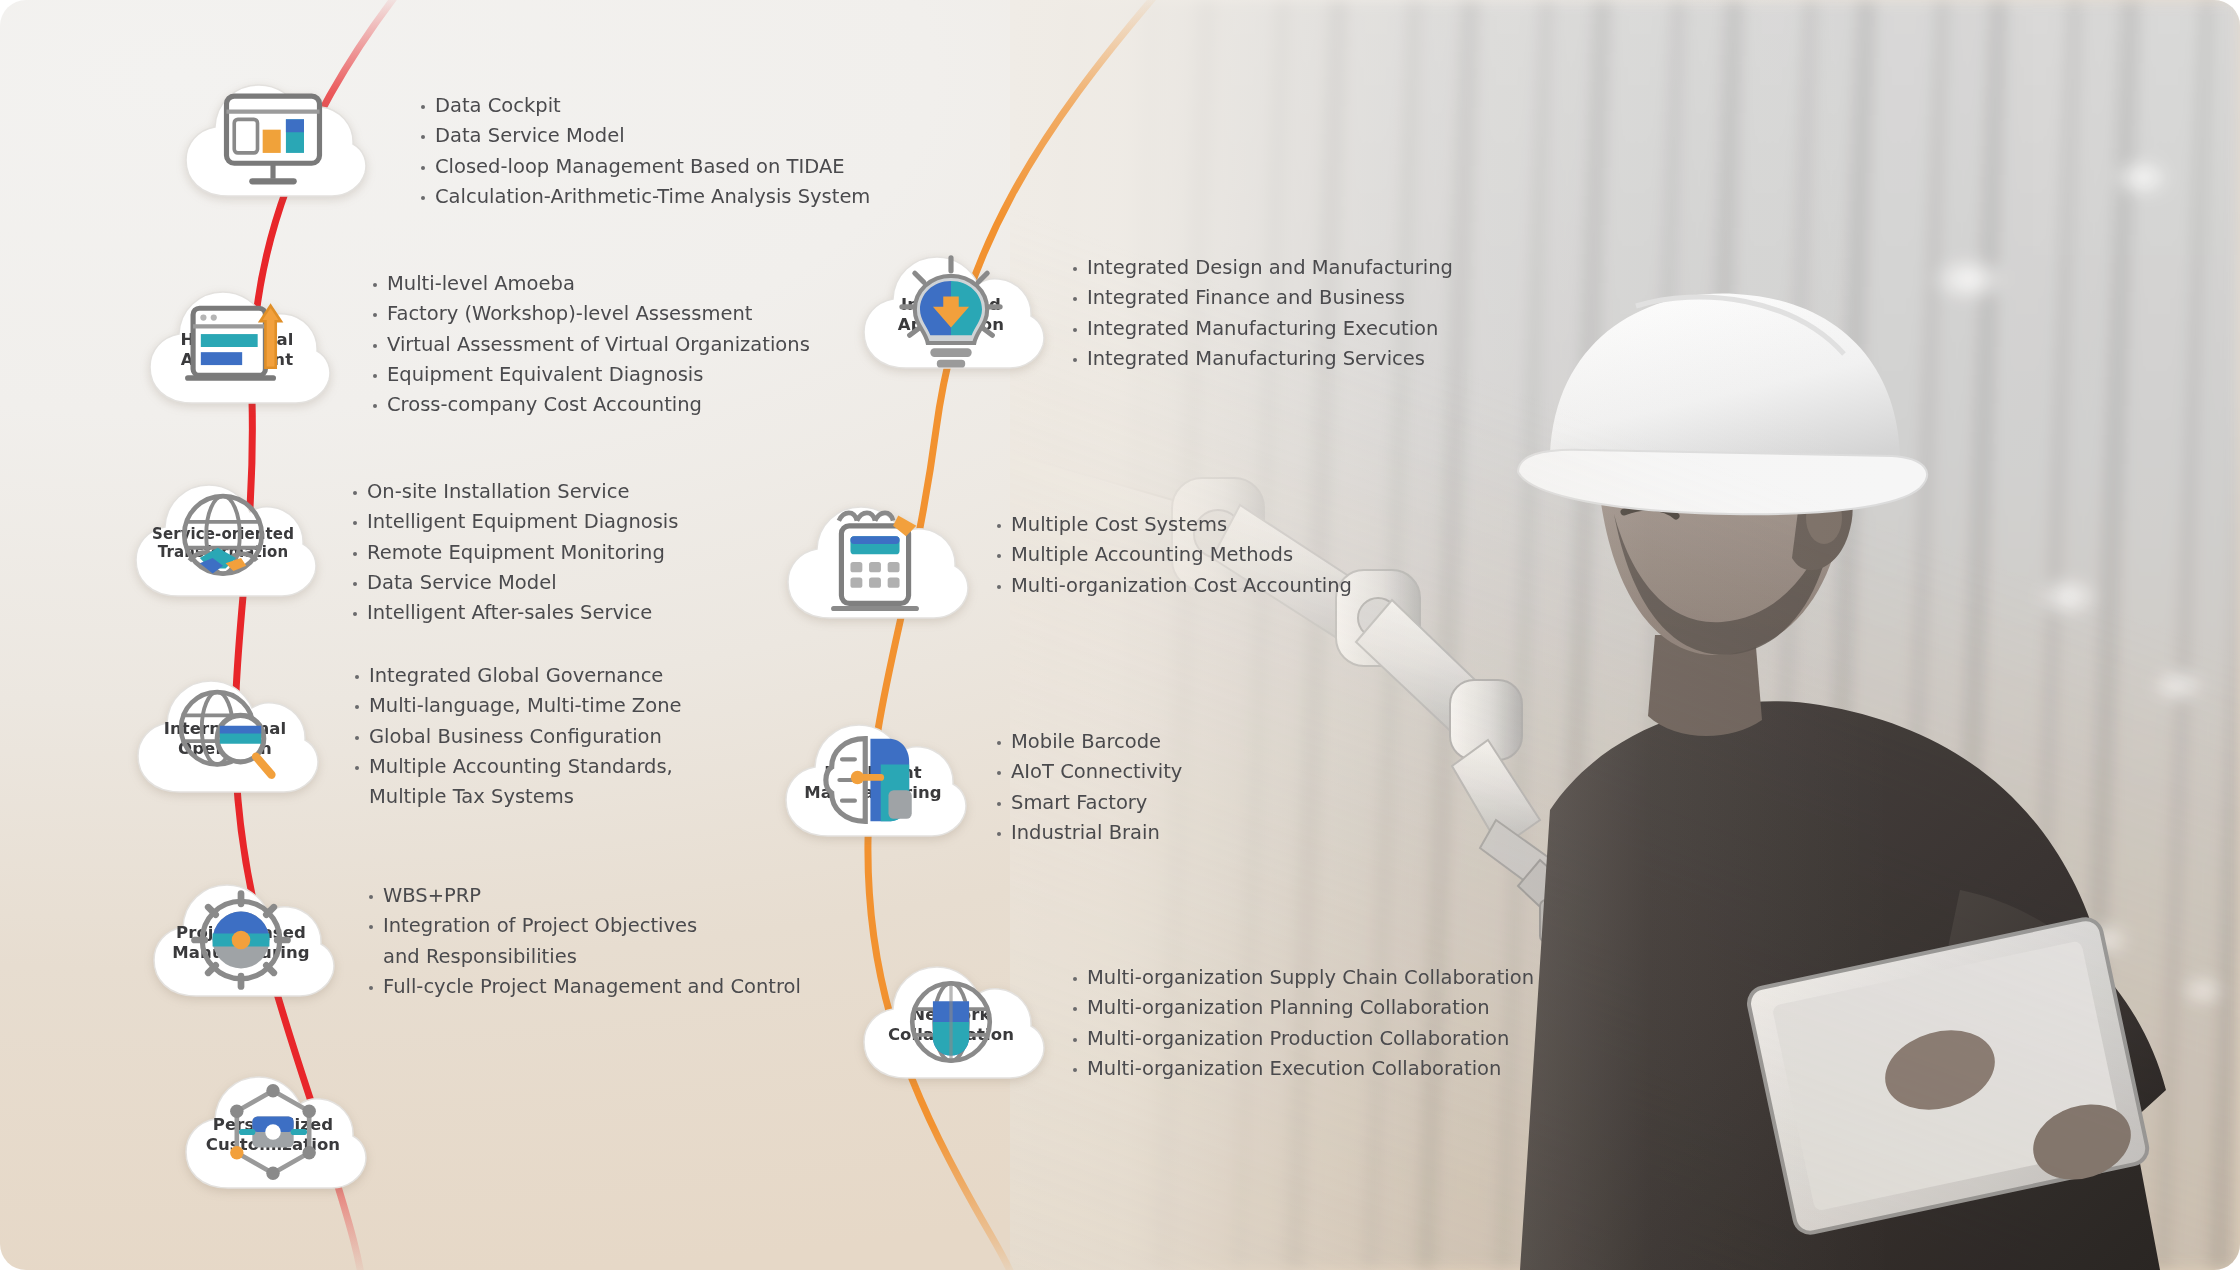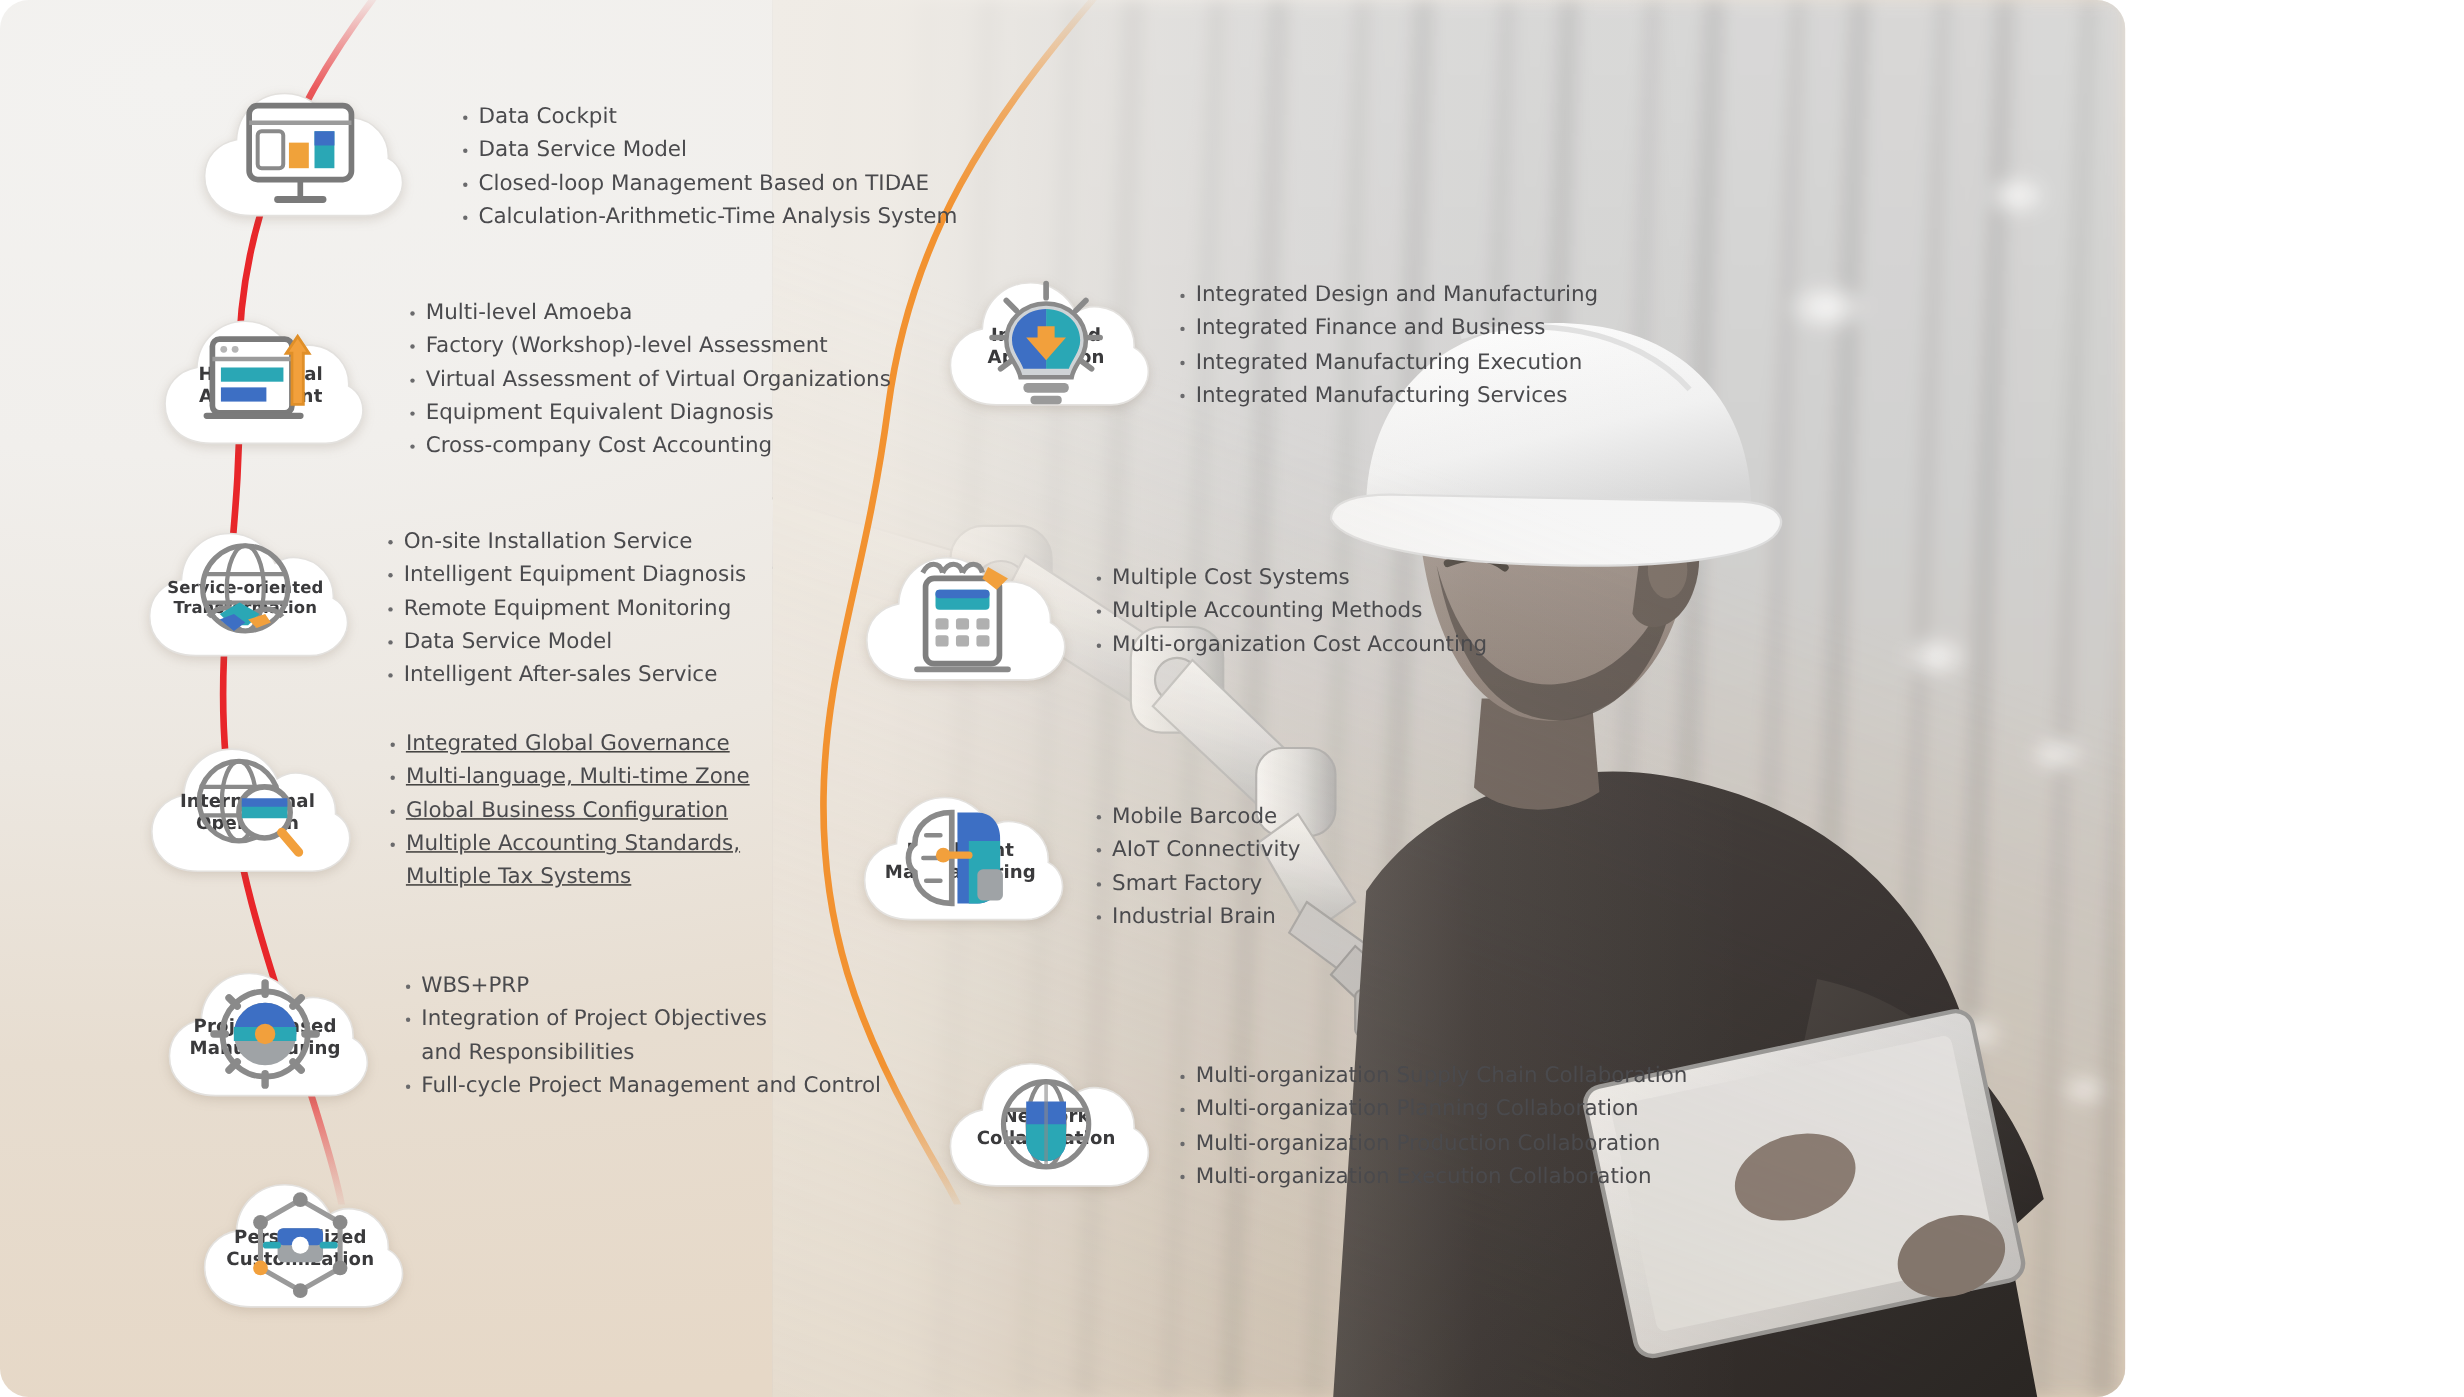--- a/index.html
+++ b/index.html
@@ -1,21 +1,21 @@
 <!DOCTYPE html>
 <html><head>
 <meta charset="utf-8">
 <title>Smart Manufacturing Capability Map</title>
 <style>
   html,body{margin:0;padding:0;background:#ffffff;}
   body{font-family:"DejaVu Sans","Liberation Sans",sans-serif;}
 
   #stage{
     position:relative;
-    width:1932px;height:1270px;
+    width:2240px;height:1270px;
     overflow:hidden;
     border-radius:26px;
     background:
       radial-gradient(120% 95% at 8% 6%, #f3f2f0 0%, #f1efec 28%, #ece7e0 52%, #e7ddd0 74%, #e6d8c7 100%);
   }
 
   
   .photo{
     position:absolute;top:0;right:0;width:1230px;height:1270px;
     overflow:hidden;
@@ -325,21 +325,21 @@
           <circle cx="30" cy="25" r="9" fill="#ffffff" stroke="#8a8a8a" stroke-width="2"></circle>
           <path d="M22 21 H38 V27 H22 Z" fill="#2aa7b5"></path>
           <path d="M22 20 H38 V23 H22 Z" fill="#3d6fc4"></path>
           <path d="M36 32 L42 39" stroke="#f2a03c" stroke-width="3.2" stroke-linecap="round"></path>
         </svg>
         <div class="node-title">International
 Operation</div>
       </div>
     </div>
   </div>
-  <div class="bullets" style="left:354px;top:666px;text-decoration:underline;">
+  <div class="bullets" style="left:354px;top:666px;">
     <ul>
       <li>Integrated Global Governance</li>
       <li>Multi-language, Multi-time Zone</li>
       <li>Global Business Configuration</li>
       <li>Multiple Accounting Standards,</li>
       <li class="cont">Multiple Tax Systems</li>
     </ul>
   </div>
 
   <div class="node" style="left:146px;top:878px;">

